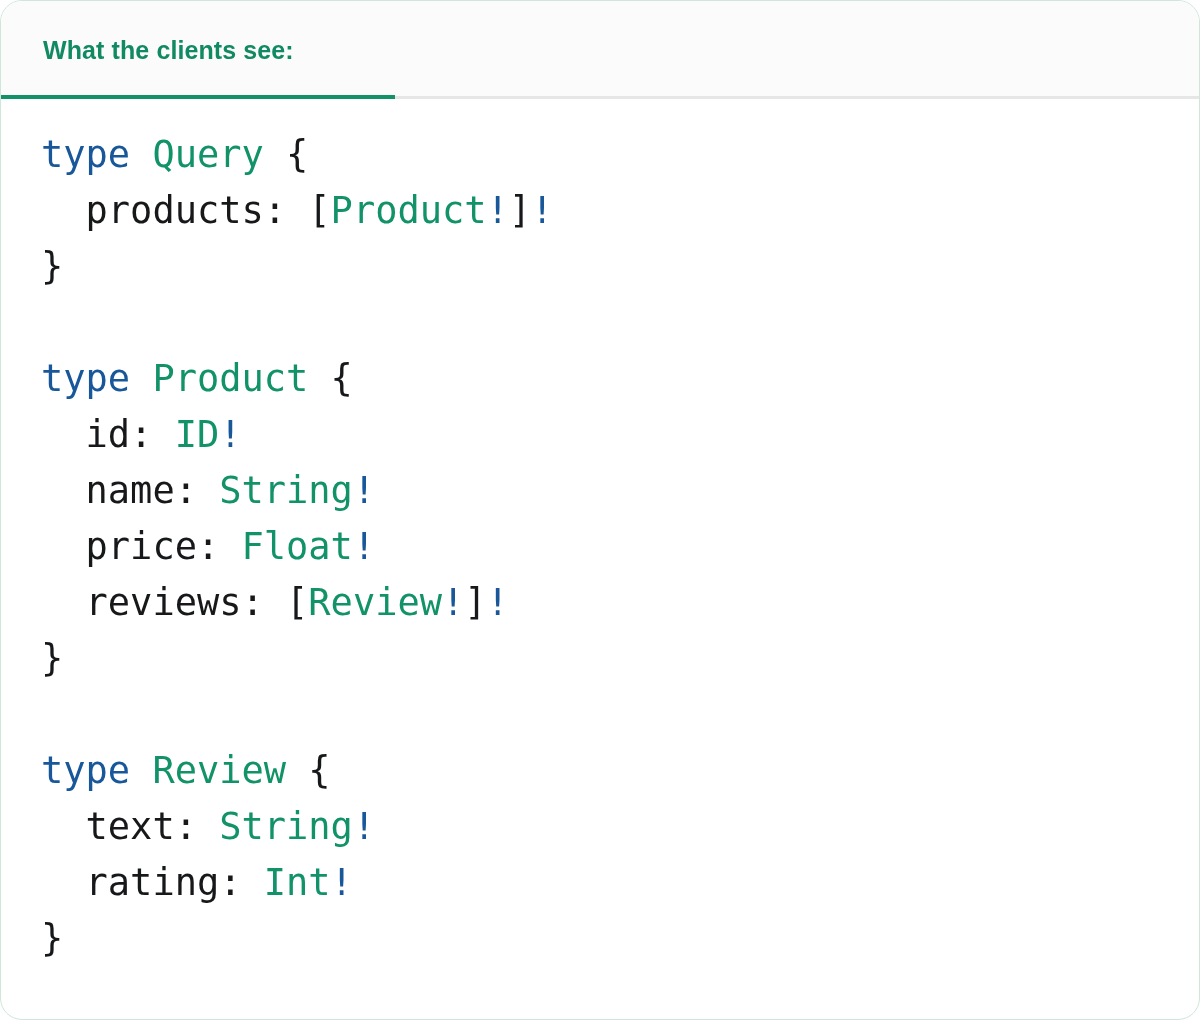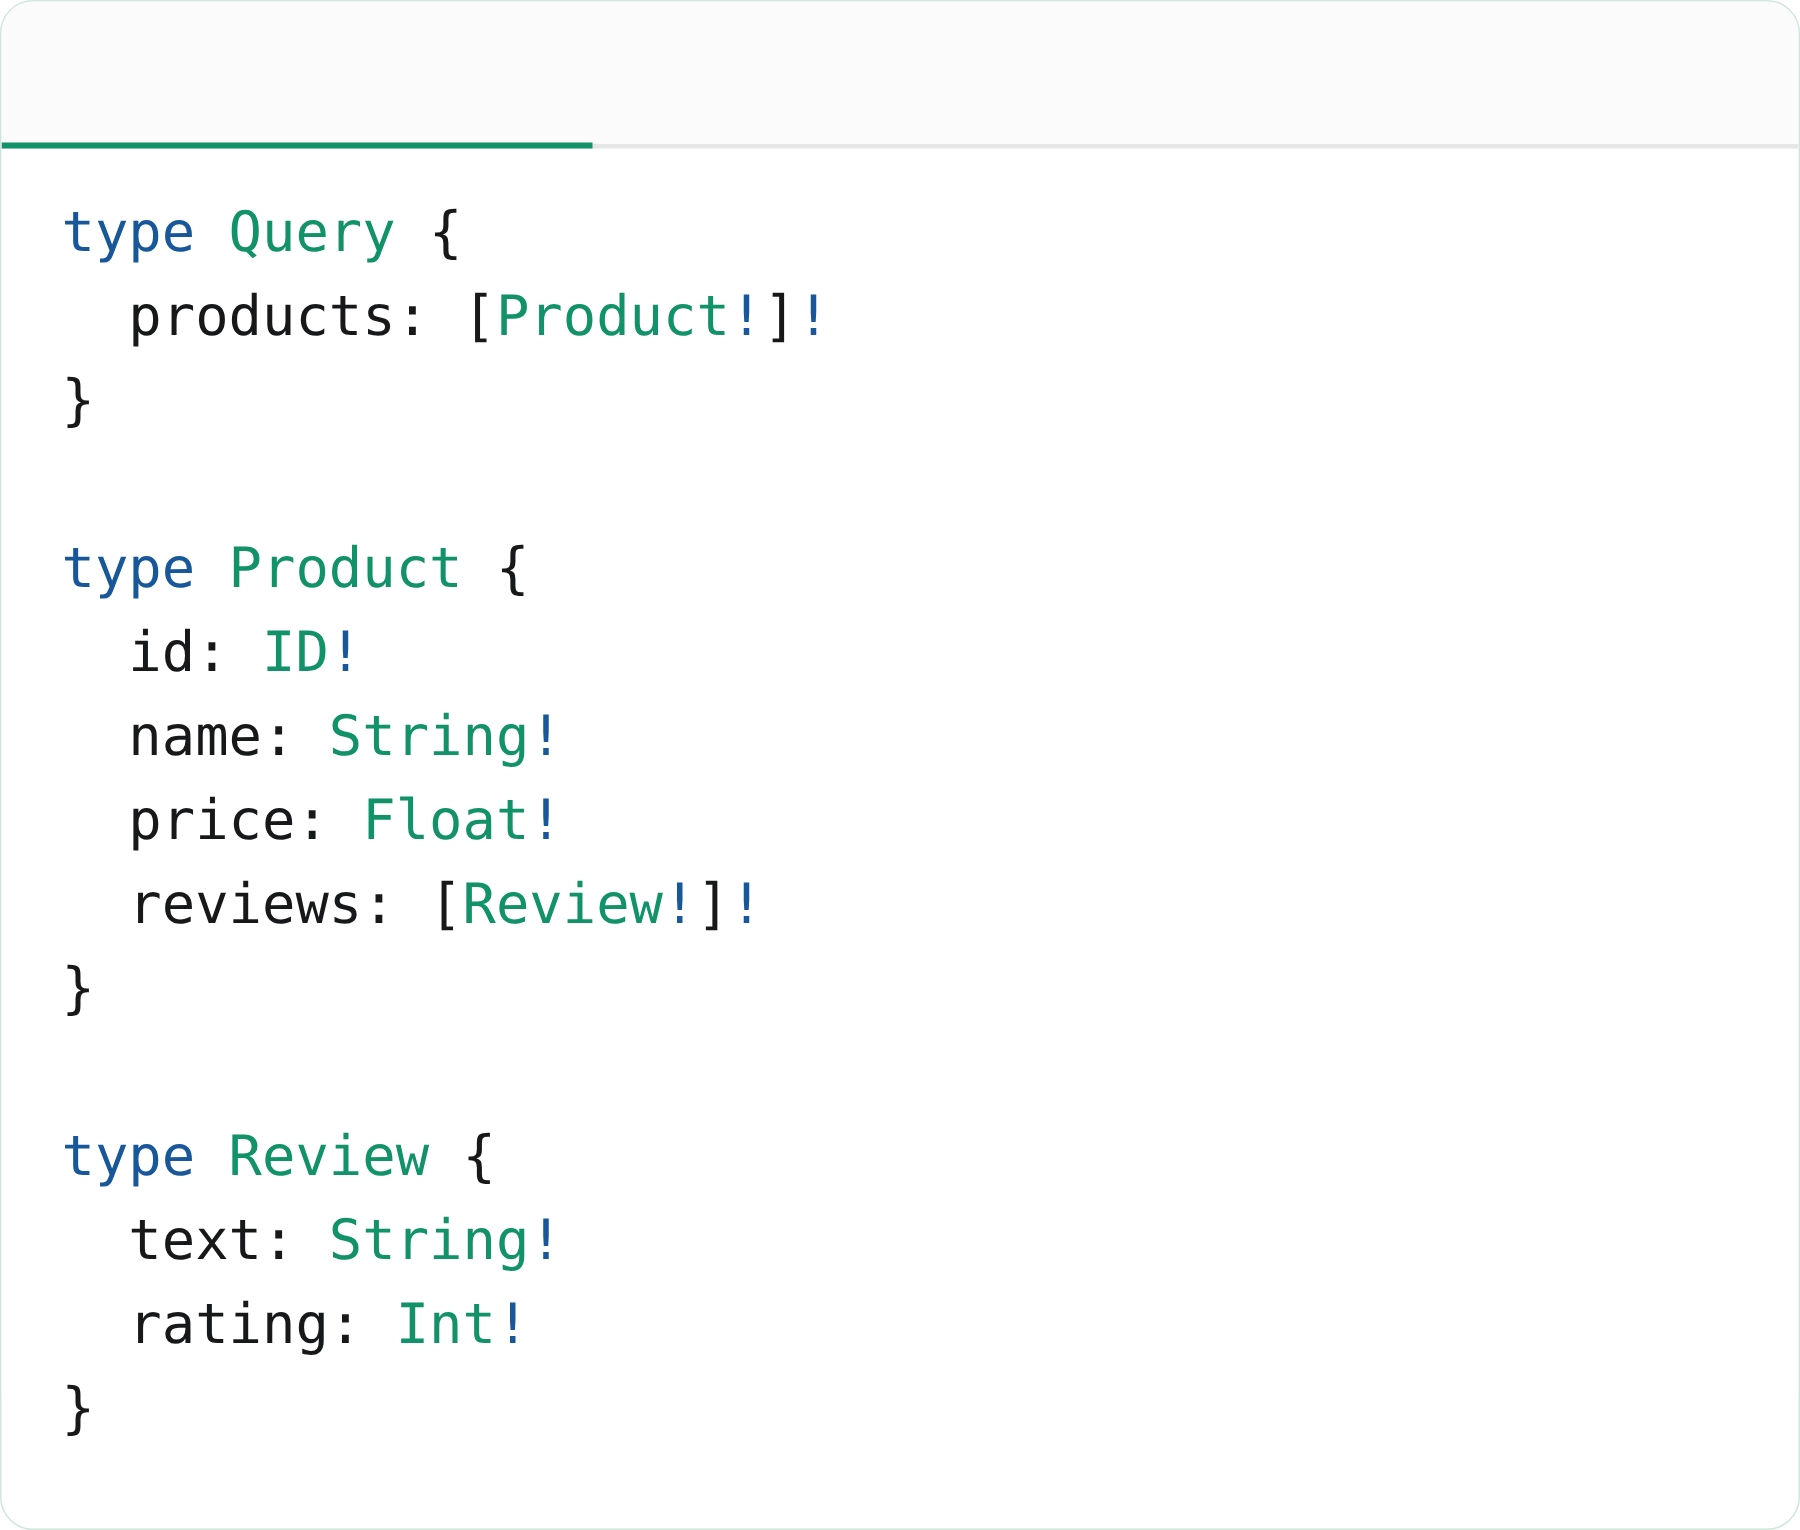--- a/index.html
+++ b/index.html
@@ -93,20 +93,23 @@
   .punc { color: #16181a; }   
   .fld  { color: #16181a; }
 </style>
 </head>
 <body>
 
 <div class="card">
 
   <div class="tabstrip">
     <div class="tabstrip-underline"></div>
+    <div class="tab">
+      <span class="tab-label">What the clients see:</span>
+    </div>
     <div class="tab-active-underline"></div>
   </div>
 
   <div class="code-area">
     <pre class="code" id="code-block"><span class="kw">type</span> <span class="tname">Query</span> <span class="punc">{</span>
   <span class="fld">products:</span> <span class="punc">[</span><span class="tname">Product</span><span class="bang">!</span><span class="punc">]</span><span class="bang">!</span>
 <span class="punc">}</span>
 
 <span class="kw">type</span> <span class="tname">Product</span> <span class="punc">{</span>
   <span class="fld">id:</span> <span class="tname">ID</span><span class="bang">!</span>

